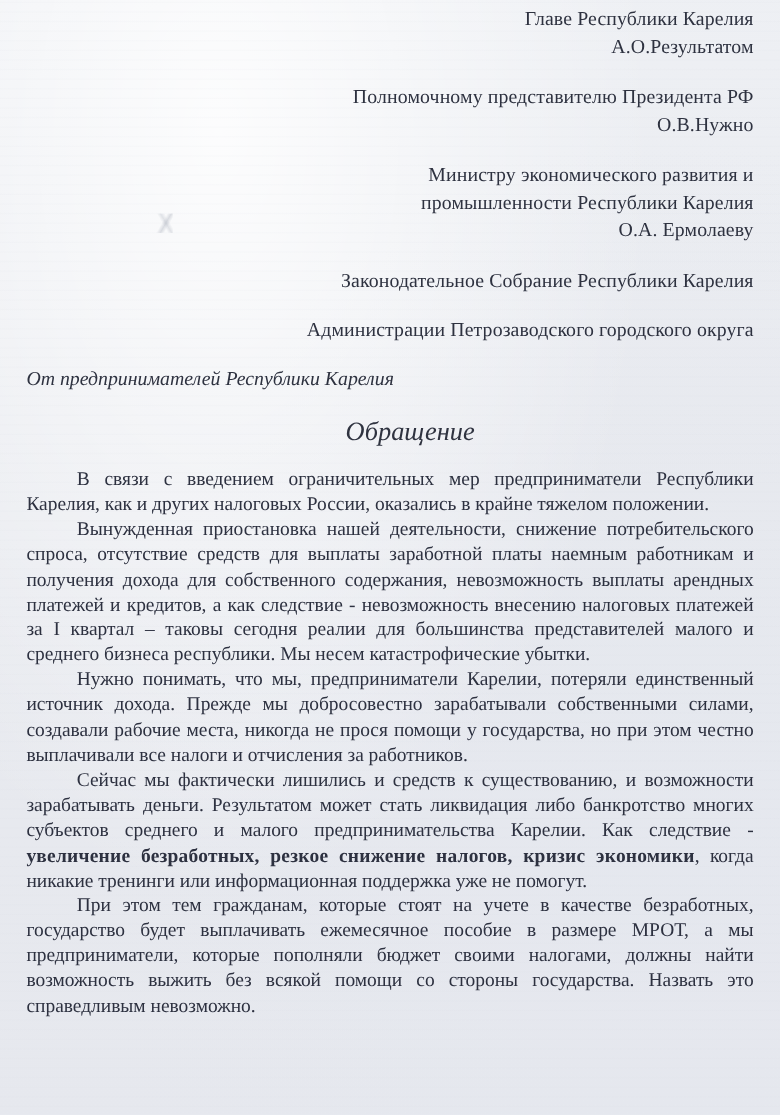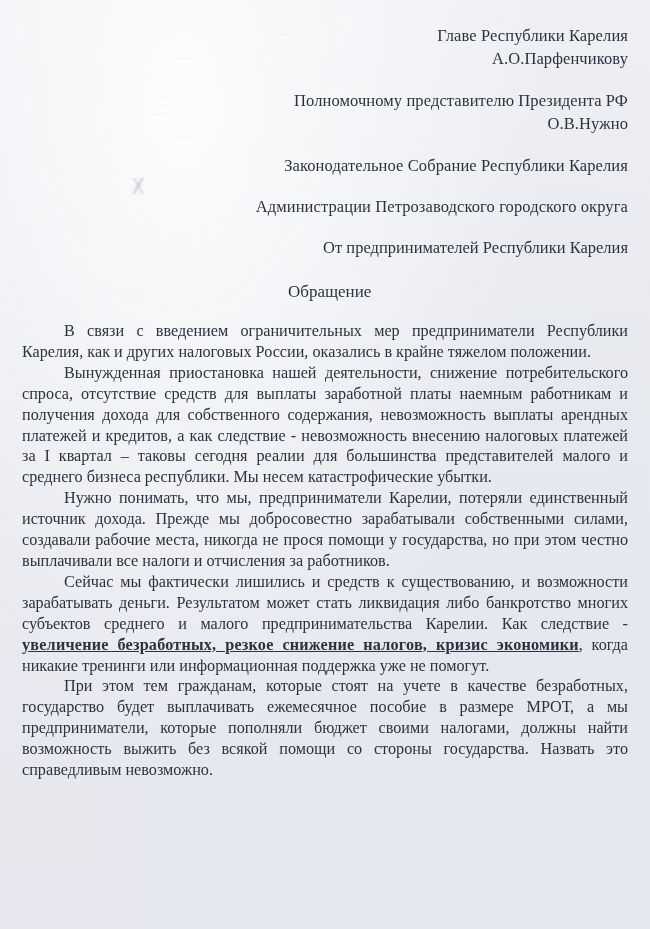--- a/index.html
+++ b/index.html
@@ -29,69 +29,69 @@
 
   .page {
     position: absolute;
     inset: 0;
     padding: 0 22px;
     box-sizing: border-box;
   }
 
   
   .addressees {
-    padding-top: 24px;
+    padding-top: 4px;
     text-align: right;
     font-size: 16.5px;
     line-height: 23px;
     letter-spacing: 0.1px;
   }
   .addr-group {
     margin-bottom: 19px;
   }
   .addr-group.tight {
     margin-bottom: 18px;
     text-align: right;
   }
   .addr-line {
     white-space: nowrap;
     color: #2e3240;
   }
 
   .from-block {
-    text-align: right;
     font-size: 16.5px;
     line-height: 23px;
+    font-style: italic;
   }
 
   .doc-title {
     margin-top: 21px;
     margin-left: 266px;
-    font-size: 17px;
+    font-size: 22px;
     line-height: 23px;
+    font-style: italic;
   }
 
   
   .body-text {
     margin-top: 18px;
     font-size: 16.2px;
     line-height: 20.9px;
     text-align: justify;
     text-justify: inter-word;
     hyphens: manual;
     color: #2d3140;
   }
   .body-text p {
     margin: 0;
     text-indent: 42px;
   }
   b, strong {
     font-weight: bold;
     letter-spacing: 0.2px;
-    text-decoration: underline;
   }
 
   
   .smudge {
     position: absolute;
     left: 130px;
     top: 178px;
     width: 14px;
     height: 16px;
     background:
@@ -121,28 +121,33 @@
 
 <div class="paper"></div>
 <div class="banding"></div>
 
 <div class="page">
 
   <div class="addressees">
 
     <div class="addr-group">
       <div class="addr-line">Главе Республики Карелия</div>
-      <div class="addr-line">А.О.Парфенчикову</div>
+      <div class="addr-line">А.О.Результатом</div>
     </div>
 
     <div class="addr-group">
       <div class="addr-line">Полномочному представителю Президента РФ</div>
       <div class="addr-line">О.В.Нужно</div>
     </div>
 
+    <div class="addr-group">
+      <div class="addr-line">Министру экономического развития и</div>
+      <div class="addr-line">промышленности Республики Карелия</div>
+      <div class="addr-line">О.А. Ермолаеву</div>
+    </div>
 
     <div class="addr-group tight">
       <div class="addr-line">Законодательное Собрание Республики Карелия</div>
     </div>
 
     <div class="addr-group tight">
       <div class="addr-line">Администрации Петрозаводского городского округа</div>
     </div>
 
 

